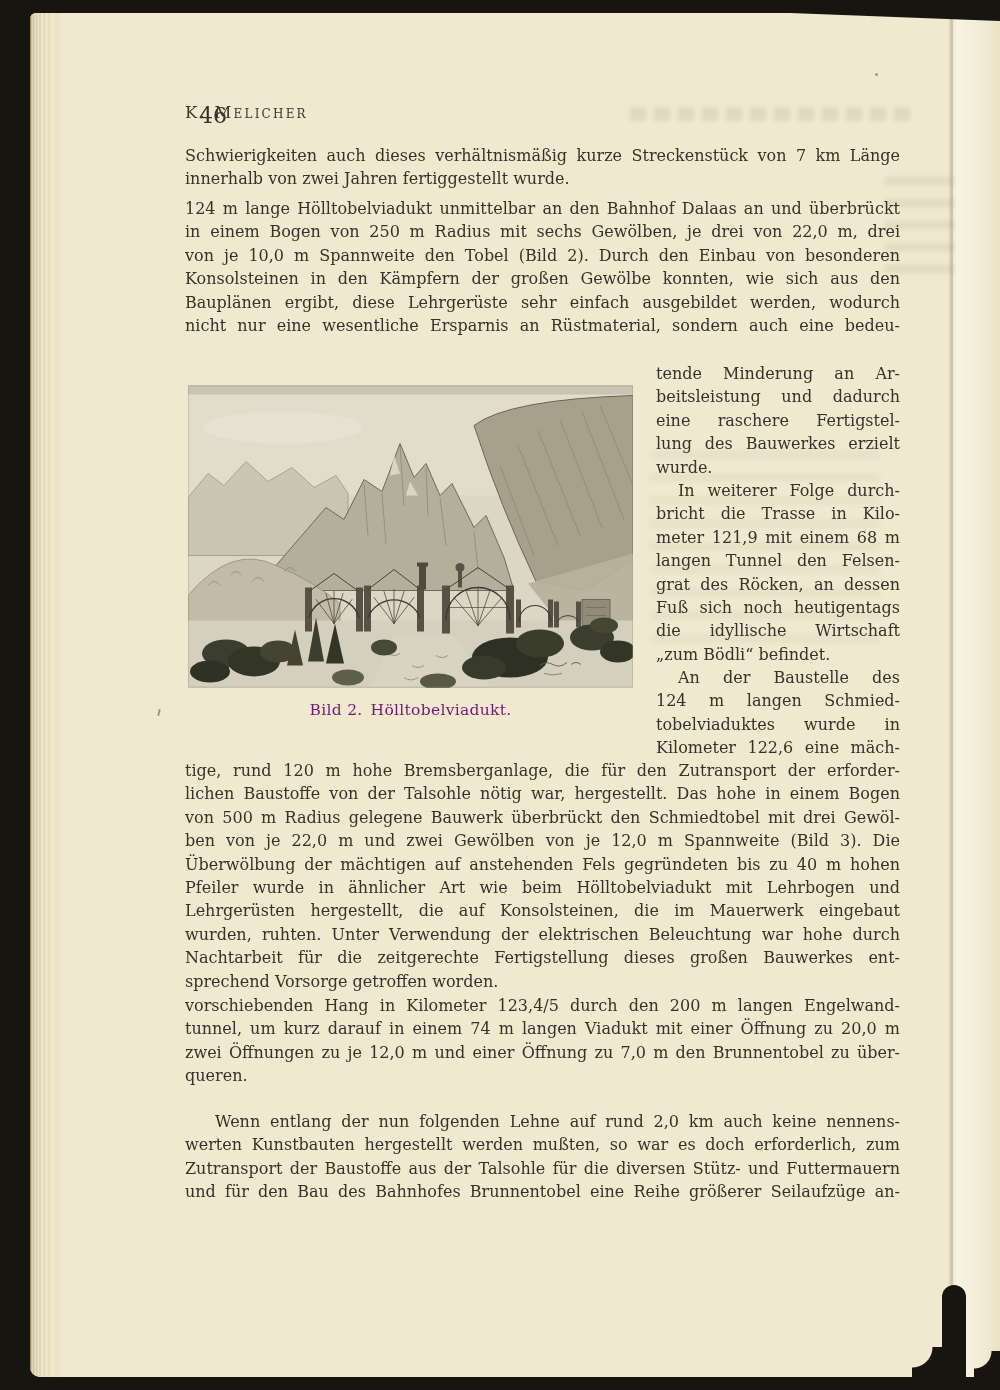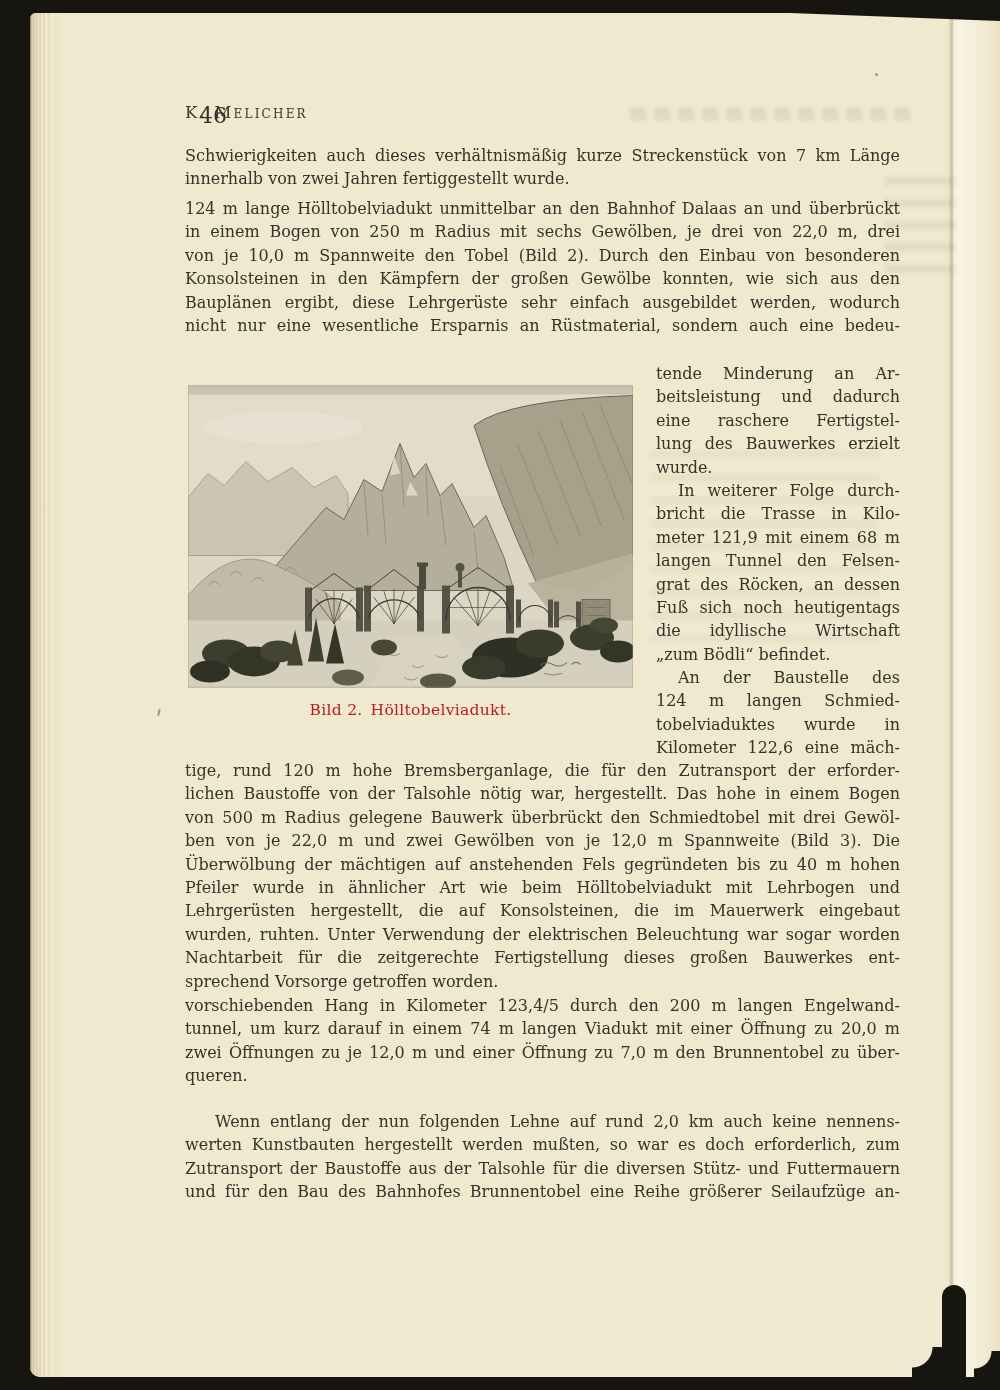--- a/index.html
+++ b/index.html
@@ -69,21 +69,21 @@
   .cind { text-indent:22px; }
   .col { left:626px; width:244px; }
 
   .figure {
     position:absolute; left:158px; top:372px; width:445px; height:303px;
     margin:0;
   }
   .figure svg { display:block; width:100%; height:100%; }
   .caption {
     position:absolute; left:158px; top:688px; width:445px;
-    text-align:center; font-size:15.5px; letter-spacing:.3px; color:#b91c1c;
+    text-align:center; font-size:15.5px; letter-spacing:.3px; color:#701a75;
   }
 
   
   .smudge { position:absolute; opacity:.16; filter:blur(2px); pointer-events:none; }
   .smudge-1 { left:600px; top:94px; width:280px; height:14px;
     background:repeating-linear-gradient(90deg, rgba(120,112,90,.8) 0 16px, rgba(120,112,90,0) 16px 24px); }
   .smudge-2 { left:855px; top:150px; width:70px; height:110px;
     background:repeating-linear-gradient(0deg, rgba(120,112,90,.7) 0 8px, rgba(120,112,90,0) 8px 22px); }
   .smudge-3 { left:620px; top:430px; width:230px; height:200px; opacity:.07;
     background:repeating-linear-gradient(0deg, rgba(110,102,80,.8) 0 9px, rgba(110,102,80,0) 9px 23px); }
@@ -233,21 +233,21 @@
   </div>
 
   <div class="block" style="top:746px;">
     <div class="tline">tige, rund 120 m hohe Bremsberganlage, die für den Zutransport der erforder-</div>
     <div class="tline">lichen Baustoffe von der Talsohle nötig war, hergestellt. Das hohe in einem Bogen</div>
     <div class="tline">von 500 m Radius gelegene Bauwerk überbrückt den Schmiedtobel mit drei Gewöl-</div>
     <div class="tline">ben von je 22,0 m und zwei Gewölben von je 12,0 m Spannweite (Bild 3). Die</div>
     <div class="tline">Überwölbung der mächtigen auf anstehenden Fels gegründeten bis zu 40 m hohen</div>
     <div class="tline">Pfeiler wurde in ähnlicher Art wie beim Hölltobelviadukt mit Lehrbogen und</div>
     <div class="tline">Lehrgerüsten hergestellt, die auf Konsolsteinen, die im Mauerwerk eingebaut</div>
-    <div class="tline">wurden, ruhten. Unter Verwendung der elektrischen Beleuchtung war sogar worden</div>
+    <div class="tline">wurden, ruhten. Unter Verwendung der elektrischen Beleuchtung war hohe durch</div>
     <div class="tline">Nachtarbeit für die zeitgerechte Fertigstellung dieses großen Bauwerkes ent-</div>
     <div class="tline tlast">sprechend Vorsorge getroffen worden.</div>
   </div>
 
   <div class="block" style="top:981px;">
     <div class="tline">vorschiebenden Hang in Kilometer 123,4/5 durch den 200 m langen Engelwand-</div>
     <div class="tline">tunnel, um kurz darauf in einem 74 m langen Viadukt mit einer Öffnung zu 20,0 m</div>
     <div class="tline">zwei Öffnungen zu je 12,0 m und einer Öffnung zu 7,0 m den Brunnentobel zu über-</div>
     <div class="tline tlast">queren.</div>
   </div>

